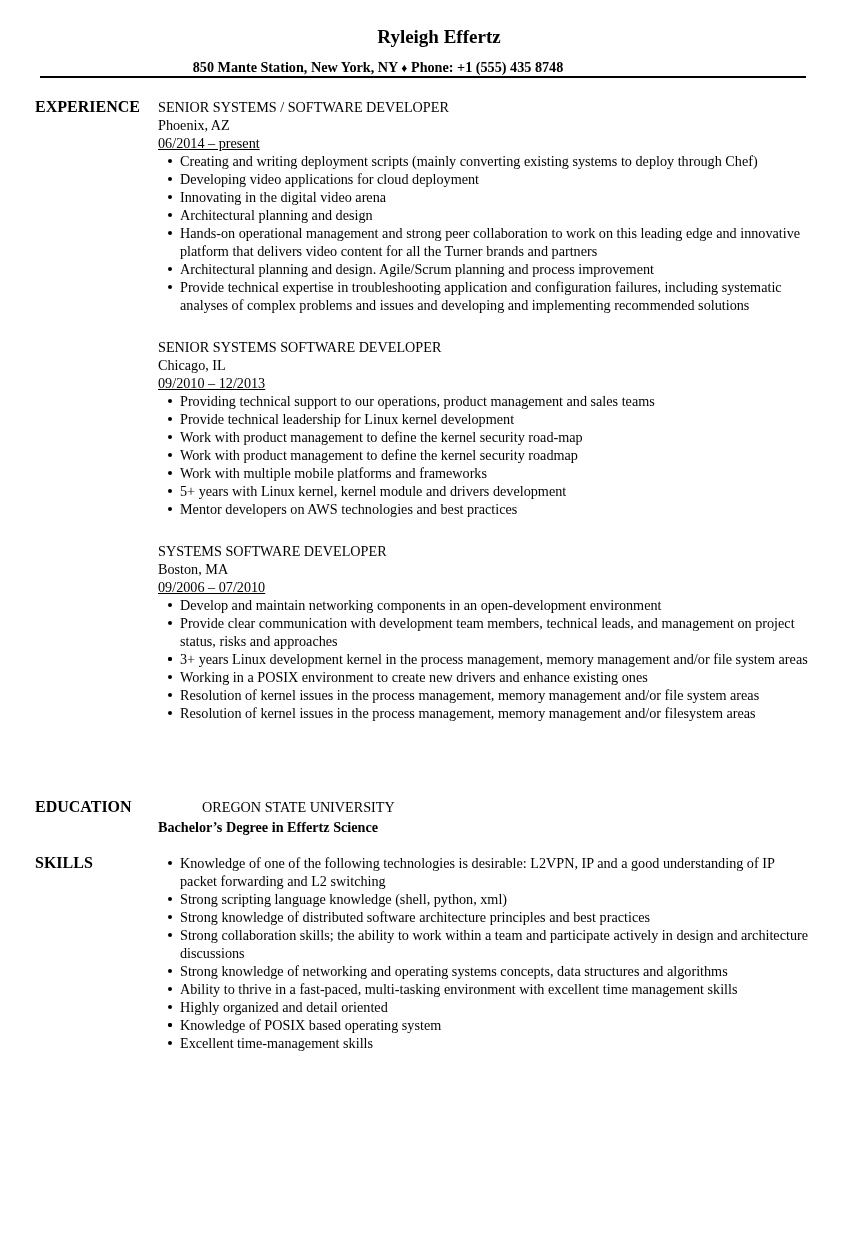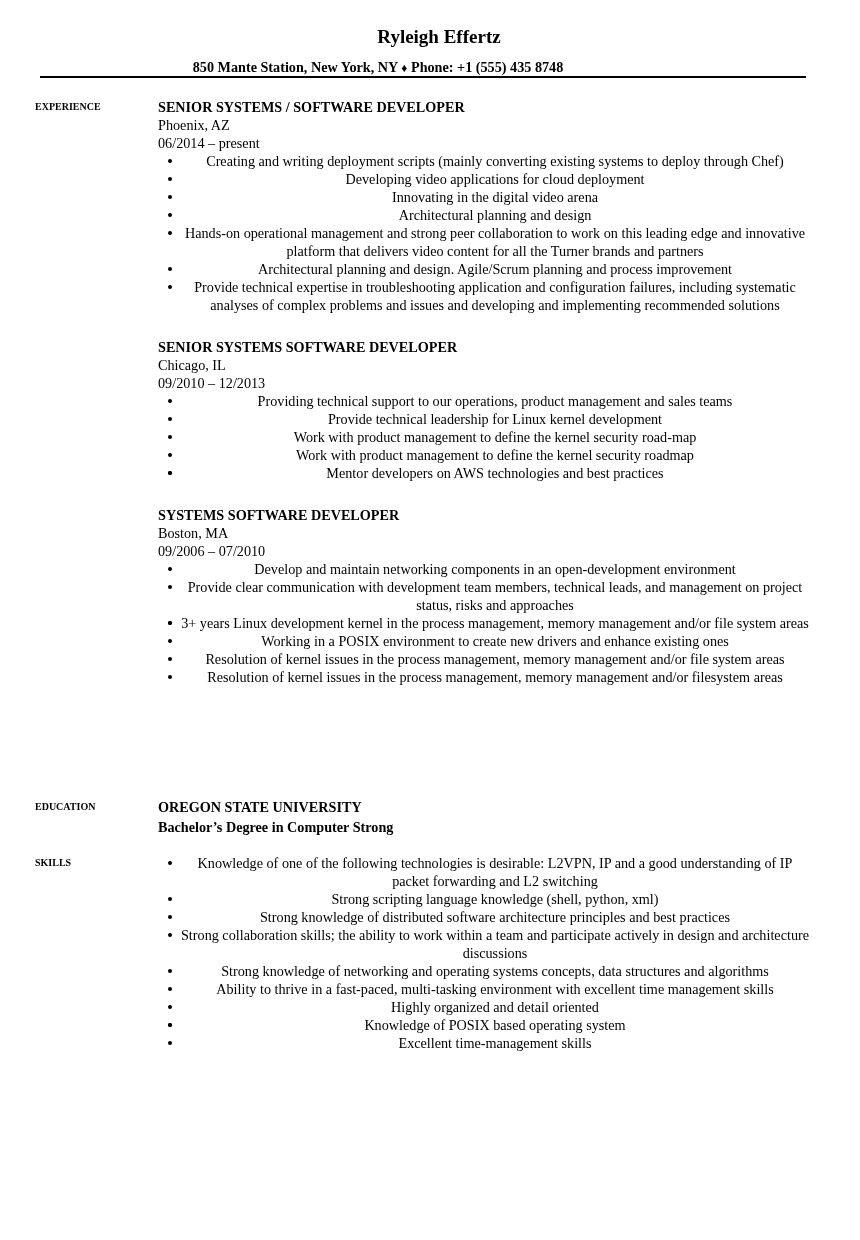--- a/index.html
+++ b/index.html
@@ -14,34 +14,34 @@
   }
   .header-contact {
     position: absolute; top: 58px; left: 0; width: 756px; text-align: center;
     font-weight: bold; font-size: 14.2px; line-height: 18px;
   }
   .header-rule {
     position: absolute; top: 76px; left: 40px; width: 766px; height: 2px; background: #000;
   }
   .section { position: absolute; left: 0; width: 860px; }
   .section-label {
-    position: absolute; left: 35px; top: 0; font-weight: bold; font-size: 10px; line-height: 18px;
+    position: absolute; left: 35px; top: 0; font-weight: bold; font-size: 16px; line-height: 18px;
   }
   .section-body { position: absolute; left: 158px; top: 0; width: 660px; }
   .job { margin: 0 0 24px 0; }
   .job:last-child { margin-bottom: 0; }
-  .job-title { font-weight: bold; line-height: 18px; }
+  .job-title { font-weight: normal; line-height: 18px; }
   .job-location { font-weight: normal; line-height: 18px; }
-  .job-dates { line-height: 18px; }
-  ul.bullets { list-style: none; margin: 0; padding: 0; text-align: center; }
+  .job-dates { line-height: 18px; text-decoration: underline; }
+  ul.bullets { list-style: none; margin: 0; padding: 0; }
   ul.bullets li { position: relative; padding-left: 22px; line-height: 18px; width: 630px; }
   ul.bullets li .dot {
     position: absolute; left: 10px; top: 7px; width: 4px; height: 4px; border-radius: 50%; background: #000;
   }
-  .edu-school { font-weight: bold; line-height: 18px; }
+  .edu-school { font-weight: normal; line-height: 18px; margin-left: 44px; }
   .edu-degree { font-weight: bold; line-height: 18px; margin-top: 2px; }
 </style>
 </head>
 <body>
 
 <div class="header-name">Ryleigh Effertz</div>
 <div class="header-contact">
   <span>850 Mante Station, New York, NY</span>
   <span style="font-size:12px;">♦</span>
   <span>Phone: +1 (555) 435 8748</span>
@@ -67,21 +67,22 @@
     </div>
     <div class="job">
       <div class="job-title">SENIOR SYSTEMS SOFTWARE DEVELOPER</div>
       <div class="job-location">Chicago, IL</div>
       <div class="job-dates">09/2010 – 12/2013</div>
       <ul class="bullets">
         <li><span class="dot"></span><span>Providing technical support to our operations, product management and sales teams</span></li>
         <li><span class="dot"></span><span>Provide technical leadership for Linux kernel development</span></li>
         <li><span class="dot"></span><span>Work with product management to define the kernel security road-map</span></li>
         <li><span class="dot"></span><span>Work with product management to define the kernel security roadmap</span></li>
-        <li><span class="dot"></span></li>
+        <li><span class="dot"></span><span>Work with multiple mobile platforms and frameworks</span></li>
+        <li><span class="dot"></span><span>5+ years with Linux kernel, kernel module and drivers development</span></li>
         <li><span class="dot"></span><span>Mentor developers on AWS technologies and best practices</span></li>
       </ul>
     </div>
     <div class="job">
       <div class="job-title">SYSTEMS SOFTWARE DEVELOPER</div>
       <div class="job-location">Boston, MA</div>
       <div class="job-dates">09/2006 – 07/2010</div>
       <ul class="bullets">
         <li><span class="dot"></span><span>Develop and maintain networking components in an open-development environment</span></li>
         <li><span class="dot"></span><span>Provide clear communication with development team members, technical leads, and management on project status, risks and approaches</span></li>
@@ -92,21 +93,21 @@
         <li><span class="dot"></span><span>Resolution of kernel issues in the process management, memory management and/or filesystem areas</span></li>
       </ul>
     </div>
   </div>
 </div>
 
 <div class="section" style="top:798px;">
   <div class="section-label">EDUCATION</div>
   <div class="section-body">
     <div class="edu-school">OREGON STATE UNIVERSITY</div>
-    <div class="edu-degree">Bachelor’s Degree in Computer Strong</div>
+    <div class="edu-degree">Bachelor’s Degree in Effertz Science</div>
   </div>
 </div>
 
 <div class="section" style="top:854px;">
   <div class="section-label">SKILLS</div>
   <div class="section-body">
     <ul class="bullets">
       <li><span class="dot"></span><span>Knowledge of one of the following technologies is desirable: L2VPN, IP and a good understanding of IP packet forwarding and L2 switching</span></li>
       <li><span class="dot"></span><span>Strong scripting language knowledge (shell, python, xml)</span></li>
       <li><span class="dot"></span><span>Strong knowledge of distributed software architecture principles and best practices</span></li>

